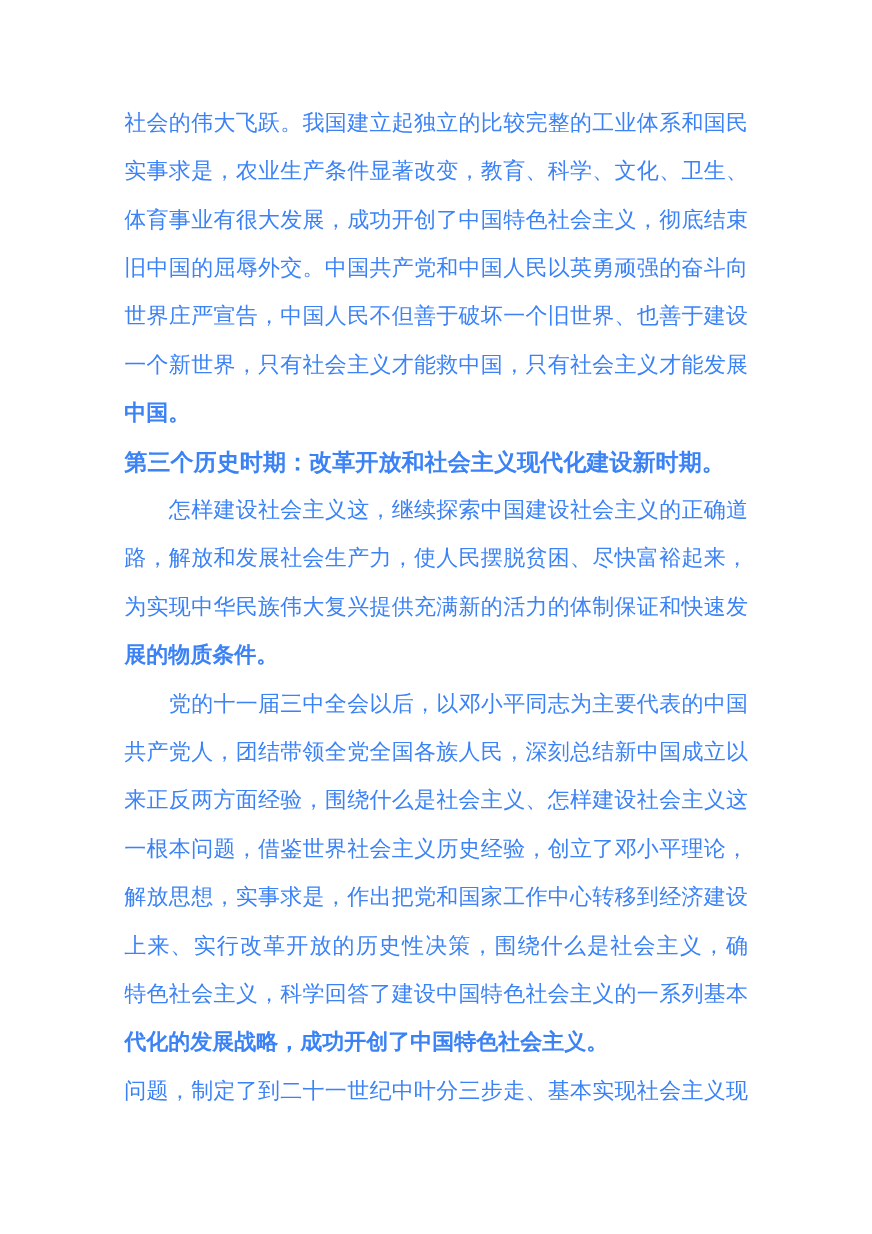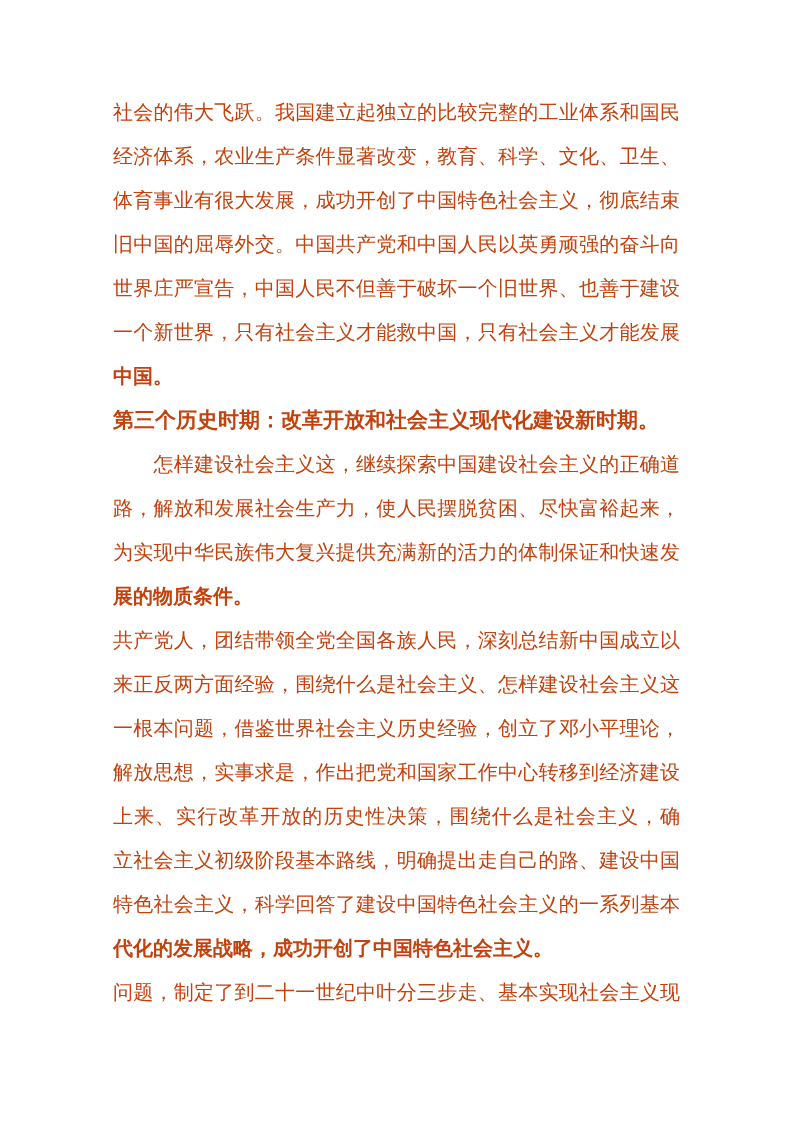--- a/index.html
+++ b/index.html
@@ -18,21 +18,21 @@
     position: absolute;
     left: 113px;
     top: 90px;
     width: 567px;
   }
   .line {
     font-family: "Liberation Serif", "DejaVu Serif", serif;
     font-size: 20px;
     line-height: 44px;
     height: 44px;
-    color: #c2410c;
+    color: #3b82f6;
     text-align: justify;
     text-align-last: justify;
     overflow: hidden;
   }
   .line.end {
     text-align-last: left;
     font-weight: bold;
   }
   .line.indent {
     text-indent: 40.5px;
@@ -44,41 +44,41 @@
     text-align-last: left;
   }
 </style>
 </head>
 <body>
 
 <div class="page">
   <div class="content" id="doc-content" style="color: rgb(18, 18, 18);">
       <div class="block paragraph">
         <div class="line">社会的伟大飞跃。我国建立起独立的比较完整的工业体系和国民</div>
-        <div class="line">经济体系，农业生产条件显著改变，教育、科学、文化、卫生、</div>
+        <div class="line">实事求是，农业生产条件显著改变，教育、科学、文化、卫生、</div>
         <div class="line">体育事业有很大发展，成功开创了中国特色社会主义，彻底结束了</div>
         <div class="line">旧中国的屈辱外交。中国共产党和中国人民以英勇顽强的奋斗向</div>
         <div class="line">世界庄严宣告，中国人民不但善于破坏一个旧世界、也善于建设</div>
         <div class="line">一个新世界，只有社会主义才能救中国，只有社会主义才能发展</div>
         <div class="line end">中国。</div>
       </div>
       <div class="block heading">
         <div class="line end">第三个历史时期：改革开放和社会主义现代化建设新时期。</div>
       </div>
       <div class="block paragraph">
         <div class="line indent">怎样建设社会主义这，继续探索中国建设社会主义的正确道</div>
         <div class="line">路，解放和发展社会生产力，使人民摆脱贫困、尽快富裕起来，</div>
         <div class="line">为实现中华民族伟大复兴提供充满新的活力的体制保证和快速发</div>
         <div class="line end">展的物质条件。</div>
       </div>
       <div class="block paragraph">
+        <div class="line indent">党的十一届三中全会以后，以邓小平同志为主要代表的中国</div>
         <div class="line">共产党人，团结带领全党全国各族人民，深刻总结新中国成立以</div>
         <div class="line">来正反两方面经验，围绕什么是社会主义、怎样建设社会主义这</div>
         <div class="line">一根本问题，借鉴世界社会主义历史经验，创立了邓小平理论，</div>
         <div class="line">解放思想，实事求是，作出把党和国家工作中心转移到经济建设</div>
         <div class="line">上来、实行改革开放的历史性决策，围绕什么是社会主义，确</div>
-        <div class="line">立社会主义初级阶段基本路线，明确提出走自己的路、建设中国</div>
         <div class="line">特色社会主义，科学回答了建设中国特色社会主义的一系列基本</div>
         <div class="line end">代化的发展战略，成功开创了中国特色社会主义。</div>
         <div class="line">问题，制定了到二十一世纪中叶分三步走、基本实现社会主义现</div>
       </div>
     </div>
 </div>
 
 </body></html>

